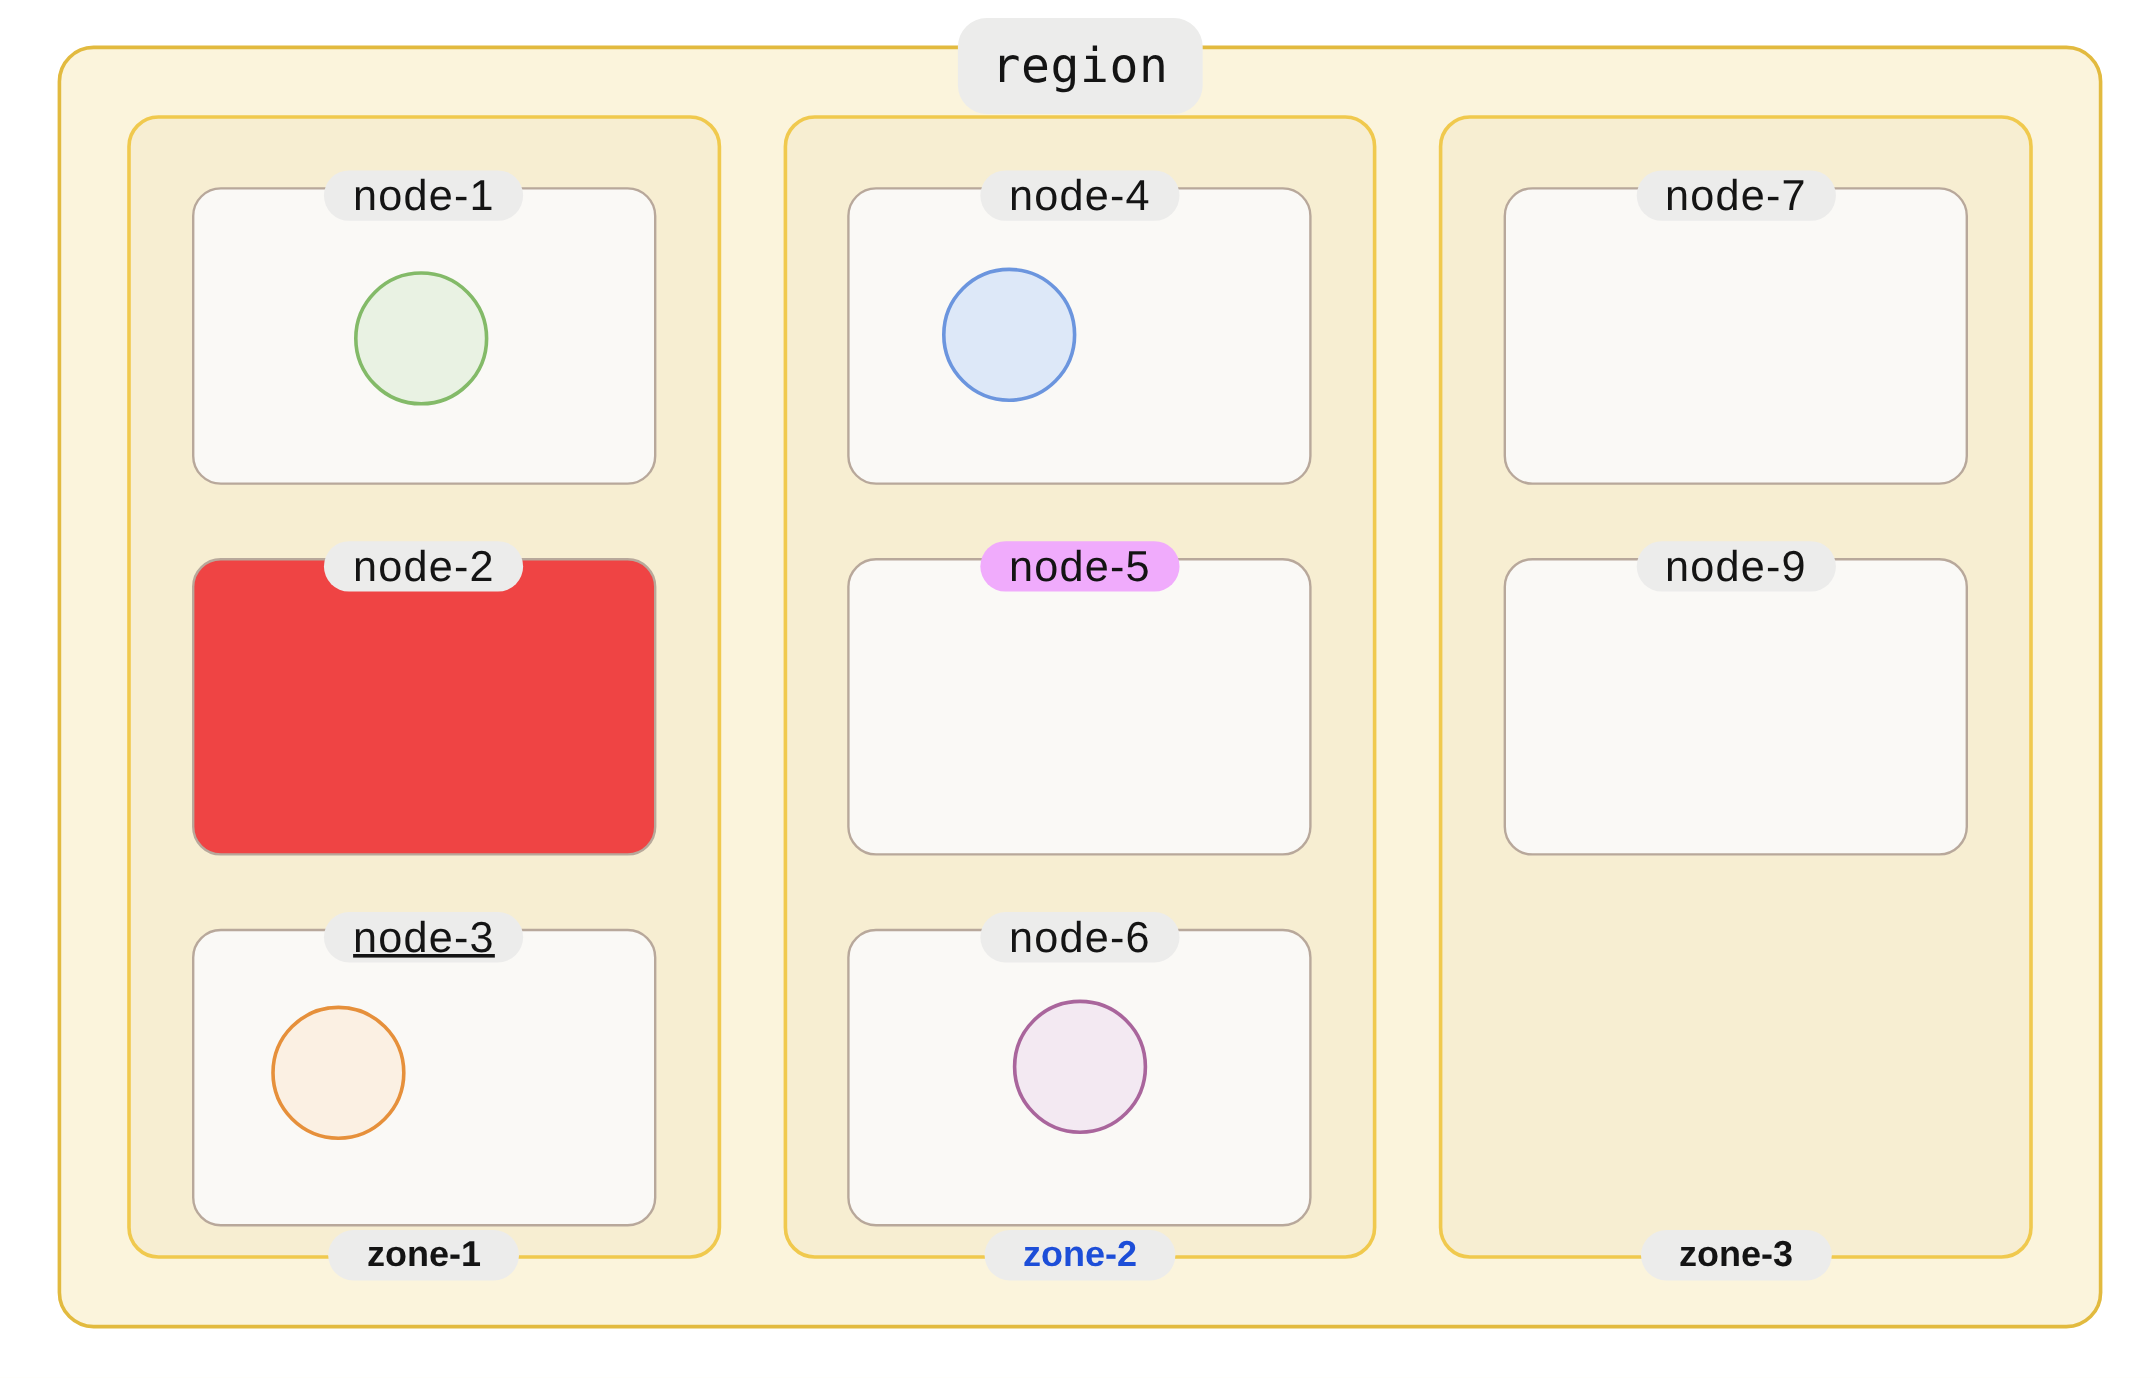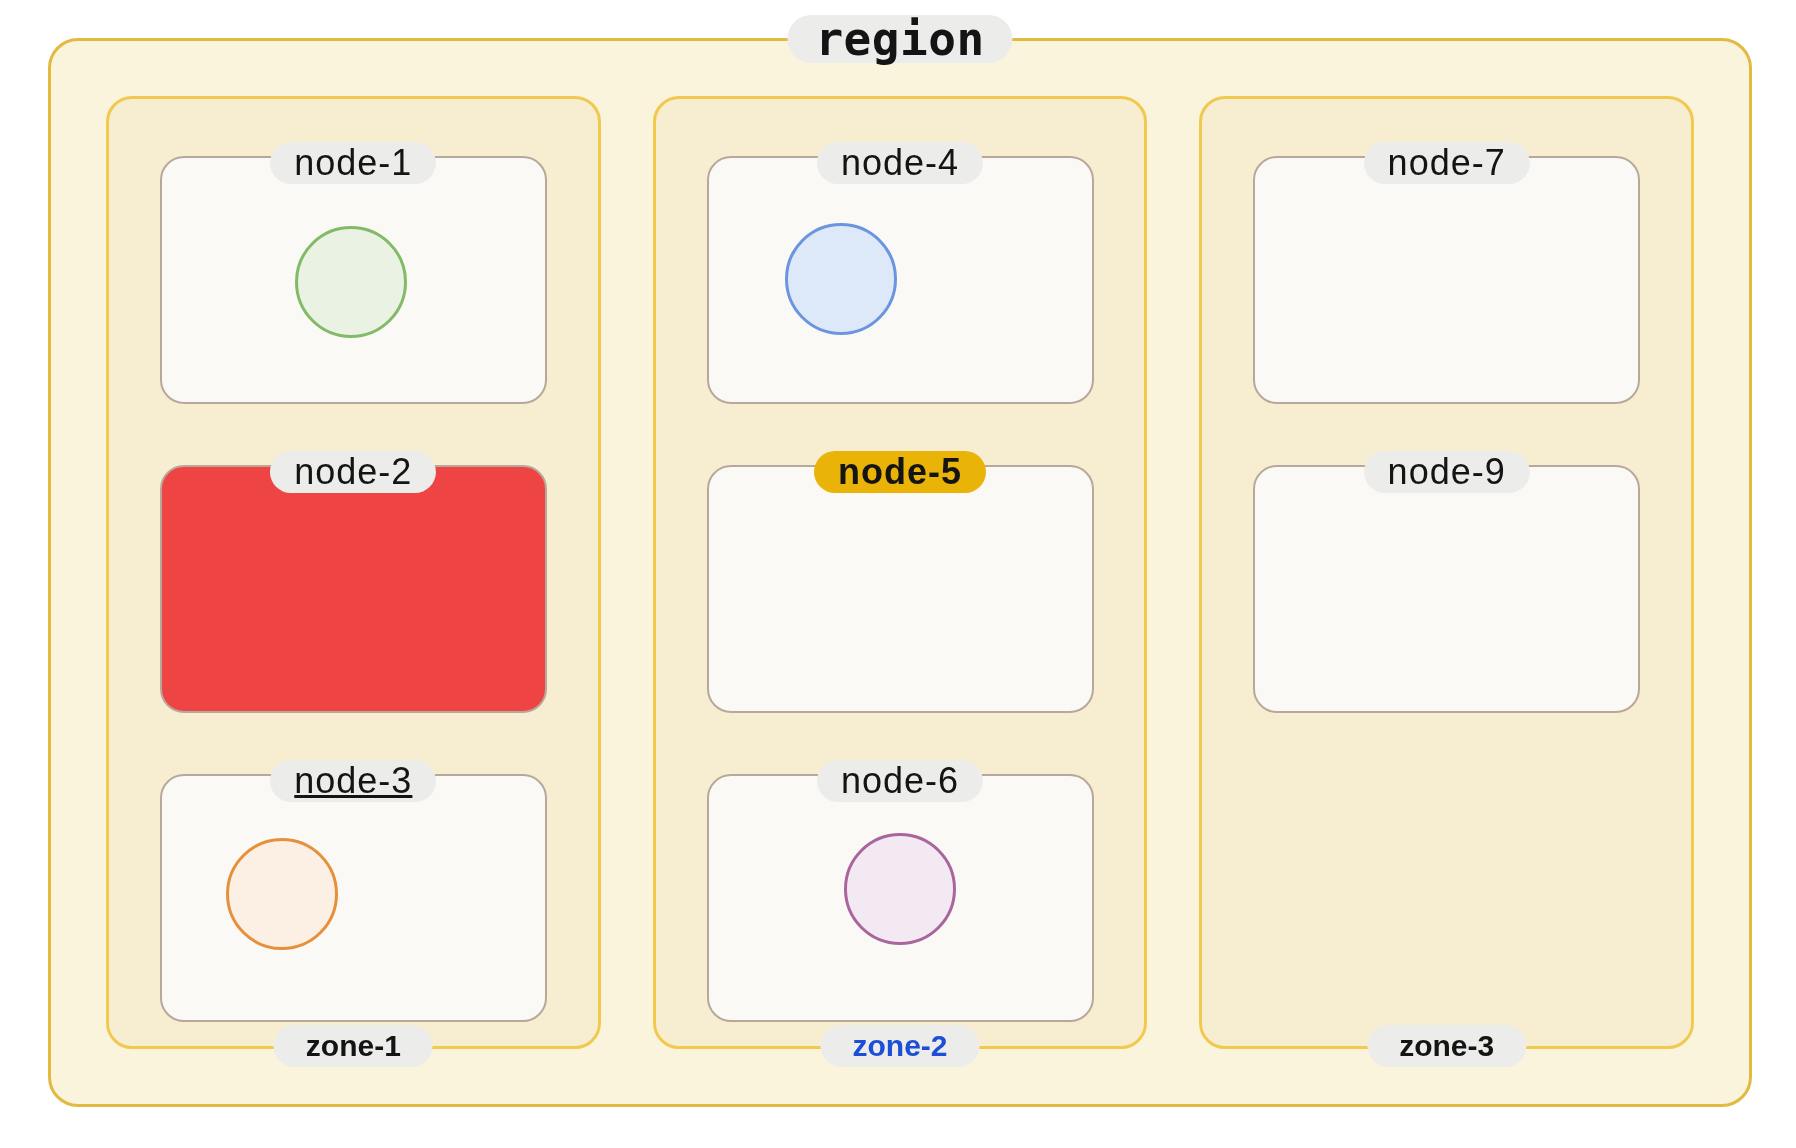--- a/index.html
+++ b/index.html
@@ -23,20 +23,21 @@
     height: 1069px;
     border: 3px solid #e2ba3f;
     border-radius: 30px;
     box-sizing: border-box;
   }
   .zones {
     position: absolute;
     inset: 55px;
     display: flex;
     gap: 52px;
+    justify-content: flex-end;
   }
   .zone {
     flex: 1;
     position: relative;
     border: 3px solid #f0c94e;
     border-radius: 26px;
     box-sizing: border-box;
     display: flex;
     flex-direction: column;
     align-items: center;
@@ -57,24 +58,24 @@
     left: 50%;
     transform: translateX(-50%);
     border-radius: 24px;
     white-space: nowrap;
     z-index: 3;
     text-align: center;
   }
   .region-pill {
     top: -26px;
     font-family: "DejaVu Sans Mono", monospace;
-    font-weight: bold;
-    font-size: 46px;
+    font-weight: normal;
+    font-size: 40px;
     line-height: 48px;
-    padding: 0 28px;
+    padding: 16px 28px;
     letter-spacing: 0.5px;
   }
   .zone-pill {
     bottom: -21px;
     font-weight: bold;
     font-size: 30px;
     line-height: 42px;
     padding: 0 32px;
   }
   .node-pill {
@@ -119,21 +120,21 @@
         </div>
         <div class="pill zone-pill" style="background-color: rgb(236, 236, 235); color: rgb(20, 20, 20);">zone-1</div>
       </div>
 
       <div class="zone" style="background-color: rgb(247, 238, 210); border-color: rgb(240, 201, 78);">
         <div class="node" style="background-color: rgb(250, 249, 246); border-color: rgb(184, 168, 155);">
           <div class="pill node-pill" style="background-color: rgb(236, 236, 235); color: rgb(20, 20, 20);">node-4</div>
           <div class="pod" style="background-color: rgb(221, 232, 248); border-color: rgb(107, 149, 222); left: 34.5%; top: 49.5%;"></div>
         </div>
         <div class="node" style="background-color: rgb(250, 249, 246); border-color: rgb(184, 168, 155);">
-          <div class="pill node-pill" style="background-color: #eab308; color: rgb(20, 20, 20); font-weight: bold;">node-5</div>
+          <div class="pill node-pill" style="background-color: #f0abfc; color: rgb(20, 20, 20);">node-5</div>
         </div>
         <div class="node" style="background-color: rgb(250, 249, 246); border-color: rgb(184, 168, 155);">
           <div class="pill node-pill" style="background-color: rgb(236, 236, 235); color: rgb(20, 20, 20);">node-6</div>
           <div class="pod" style="background-color: rgb(243, 233, 242); border-color: rgb(169, 101, 156); left: 50%; top: 46.5%;"></div>
         </div>
         <div class="pill zone-pill" style="background-color: rgb(236, 236, 235); color: #1d4ed8;">zone-2</div>
       </div>
 
       <div class="zone" style="background-color: rgb(247, 238, 210); border-color: rgb(240, 201, 78);">
         <div class="node" style="background-color: rgb(250, 249, 246); border-color: rgb(184, 168, 155);">

